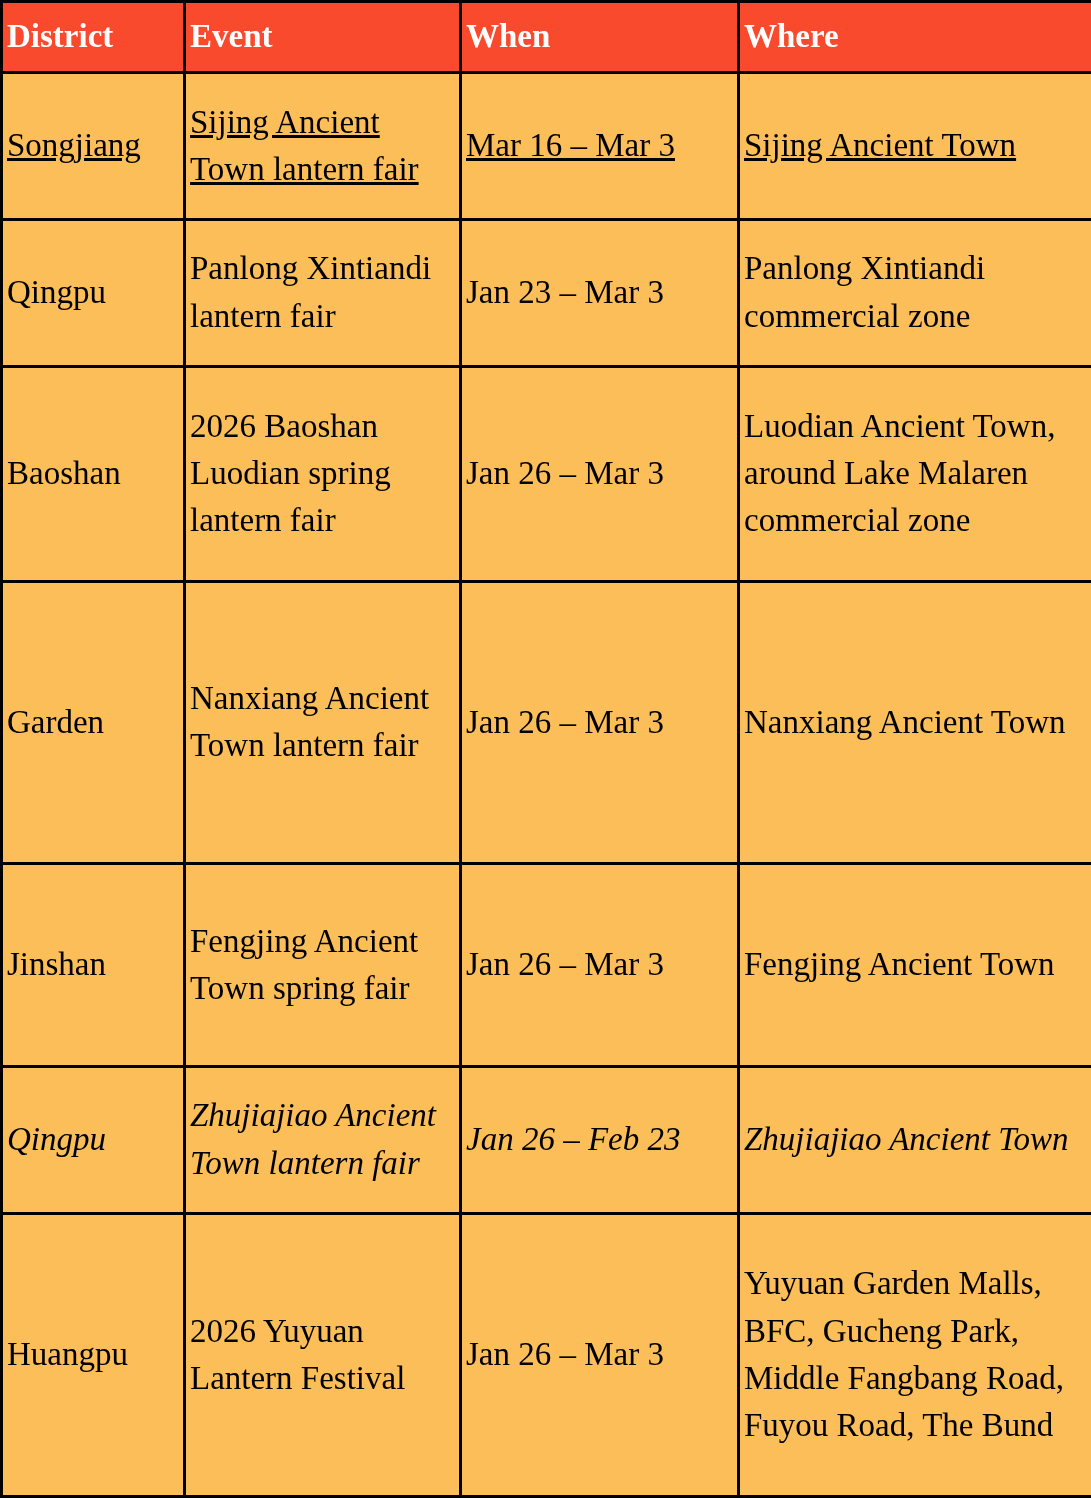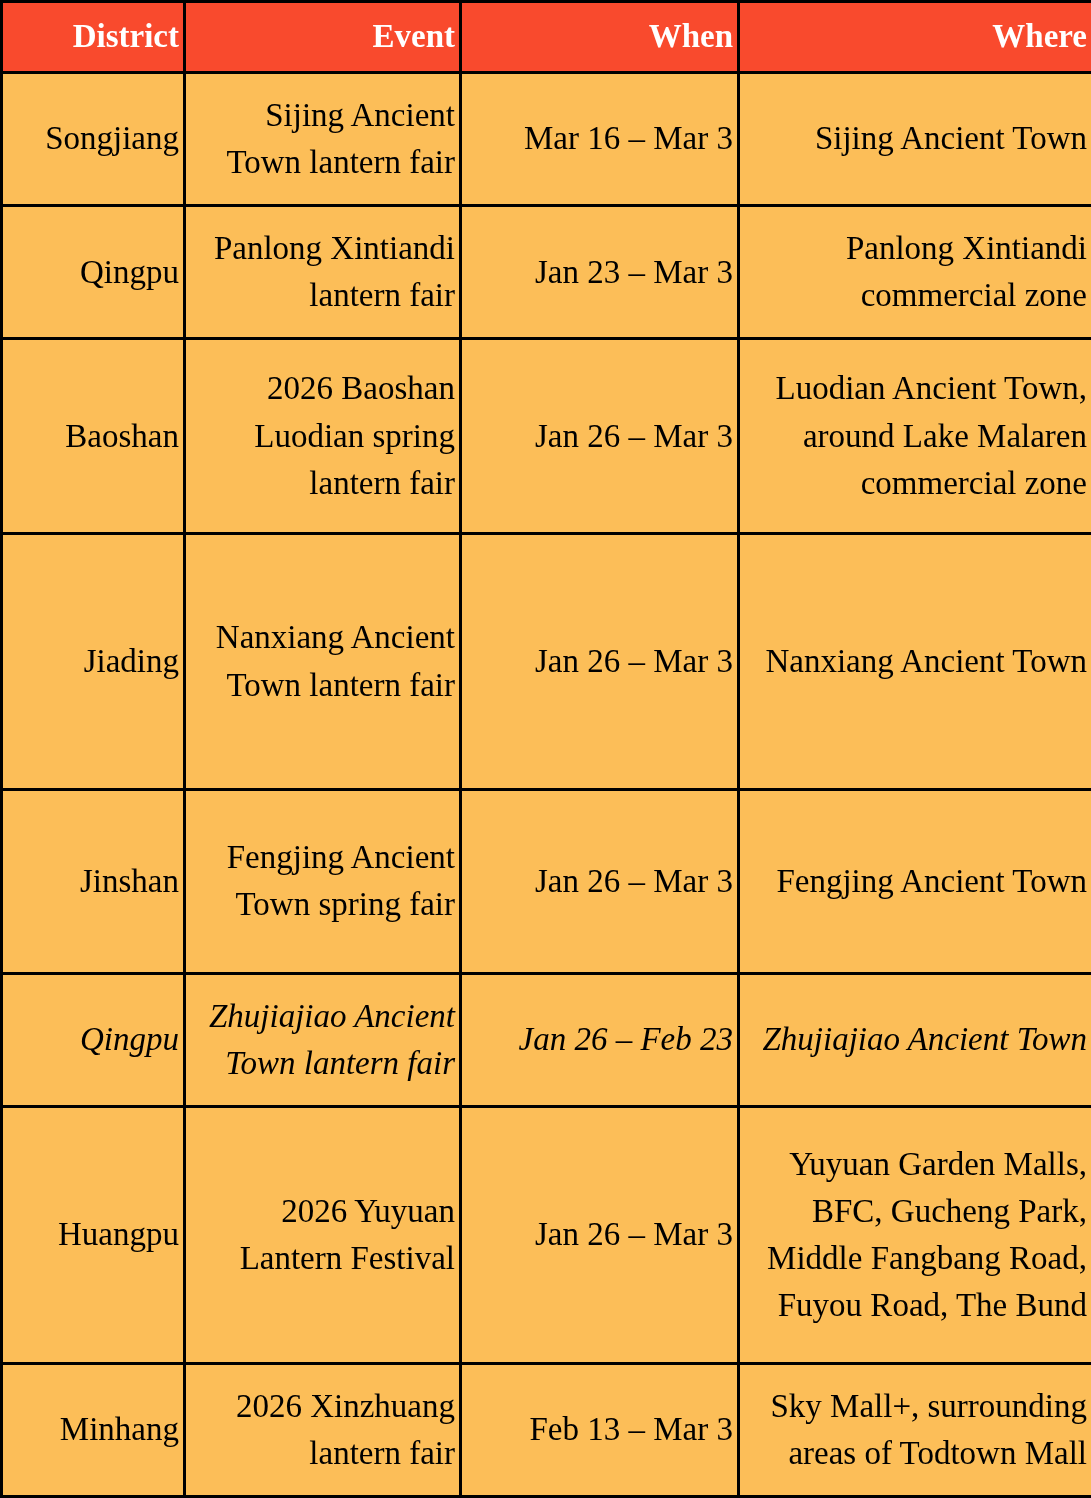--- a/index.html
+++ b/index.html
@@ -17,38 +17,38 @@
   .fair-table {
     width: 1091px;
     height: 1498px;
     border-collapse: collapse;
     table-layout: fixed;
     font-family: "Liberation Serif", "DejaVu Serif", serif;
     font-size: 33px;
   }
   .fair-table th, .fair-table td {
     border: 3px solid var(--border-color);
-    text-align: right;
+    text-align: left;
     vertical-align: middle;
     padding: 2px 4px;
     line-height: 1.43;
     overflow: hidden;
   }
   .fair-table thead th {
     background: var(--header-bg);
     color: var(--header-text);
     font-weight: bold;
     height: 64px;
   }
   .fair-table tbody td {
     background: var(--body-bg);
     color: var(--body-text);
   }
   
-  tbody tr:nth-child(1)  { height: 100px; }
+  tbody tr:nth-child(1)  { height: 100px; text-decoration: underline; }
   tbody tr:nth-child(2)  { height: 100px; }
   tbody tr:nth-child(3)  { height: 142px; }
   tbody tr:nth-child(4)  { height: 195px; }
   tbody tr:nth-child(5)  { height: 140px; }
   tbody tr:nth-child(6)  { height: 99px; font-style: italic;  }
   tbody tr:nth-child(7)  { height: 142px; }
   tbody tr:nth-child(8)  { height: 99px;  }
   tbody tr:nth-child(9)  { height: 234px; }
   tbody tr:nth-child(10) { height: 145px; }
 </style>
@@ -83,21 +83,21 @@
       <td>Jan 23 – Mar 3</td>
       <td>Panlong Xintiandi commercial zone</td>
     </tr>
     <tr>
       <td>Baoshan</td>
       <td>2026 Baoshan Luodian spring lantern fair</td>
       <td>Jan 26 – Mar 3</td>
       <td>Luodian Ancient Town, around Lake Malaren commercial zone</td>
     </tr>
     <tr>
-      <td>Jiading</td>
+      <td>Garden</td>
       <td>Nanxiang Ancient Town lantern fair</td>
       <td>Jan 26 – Mar 3</td>
       <td>Nanxiang Ancient Town</td>
     </tr>
     <tr>
       <td>Jinshan</td>
       <td>Fengjing Ancient Town spring fair</td>
       <td>Jan 26 – Mar 3</td>
       <td>Fengjing Ancient Town</td>
     </tr>
@@ -106,20 +106,14 @@
       <td>Zhujiajiao Ancient Town lantern fair</td>
       <td>Jan 26 – Feb 23</td>
       <td>Zhujiajiao Ancient Town</td>
     </tr>
     <tr>
       <td>Huangpu</td>
       <td>2026 Yuyuan Lantern Festival</td>
       <td>Jan 26 – Mar 3</td>
       <td>Yuyuan Garden Malls, BFC, Gucheng Park, Middle Fangbang Road, Fuyou Road, The Bund</td>
     </tr>
-    <tr>
-      <td>Minhang</td>
-      <td>2026 Xinzhuang lantern fair</td>
-      <td>Feb 13 – Mar 3</td>
-      <td>Sky Mall+, surrounding areas of Todtown Mall</td>
-    </tr>
   </tbody>
 </table>
 
 </body></html>

